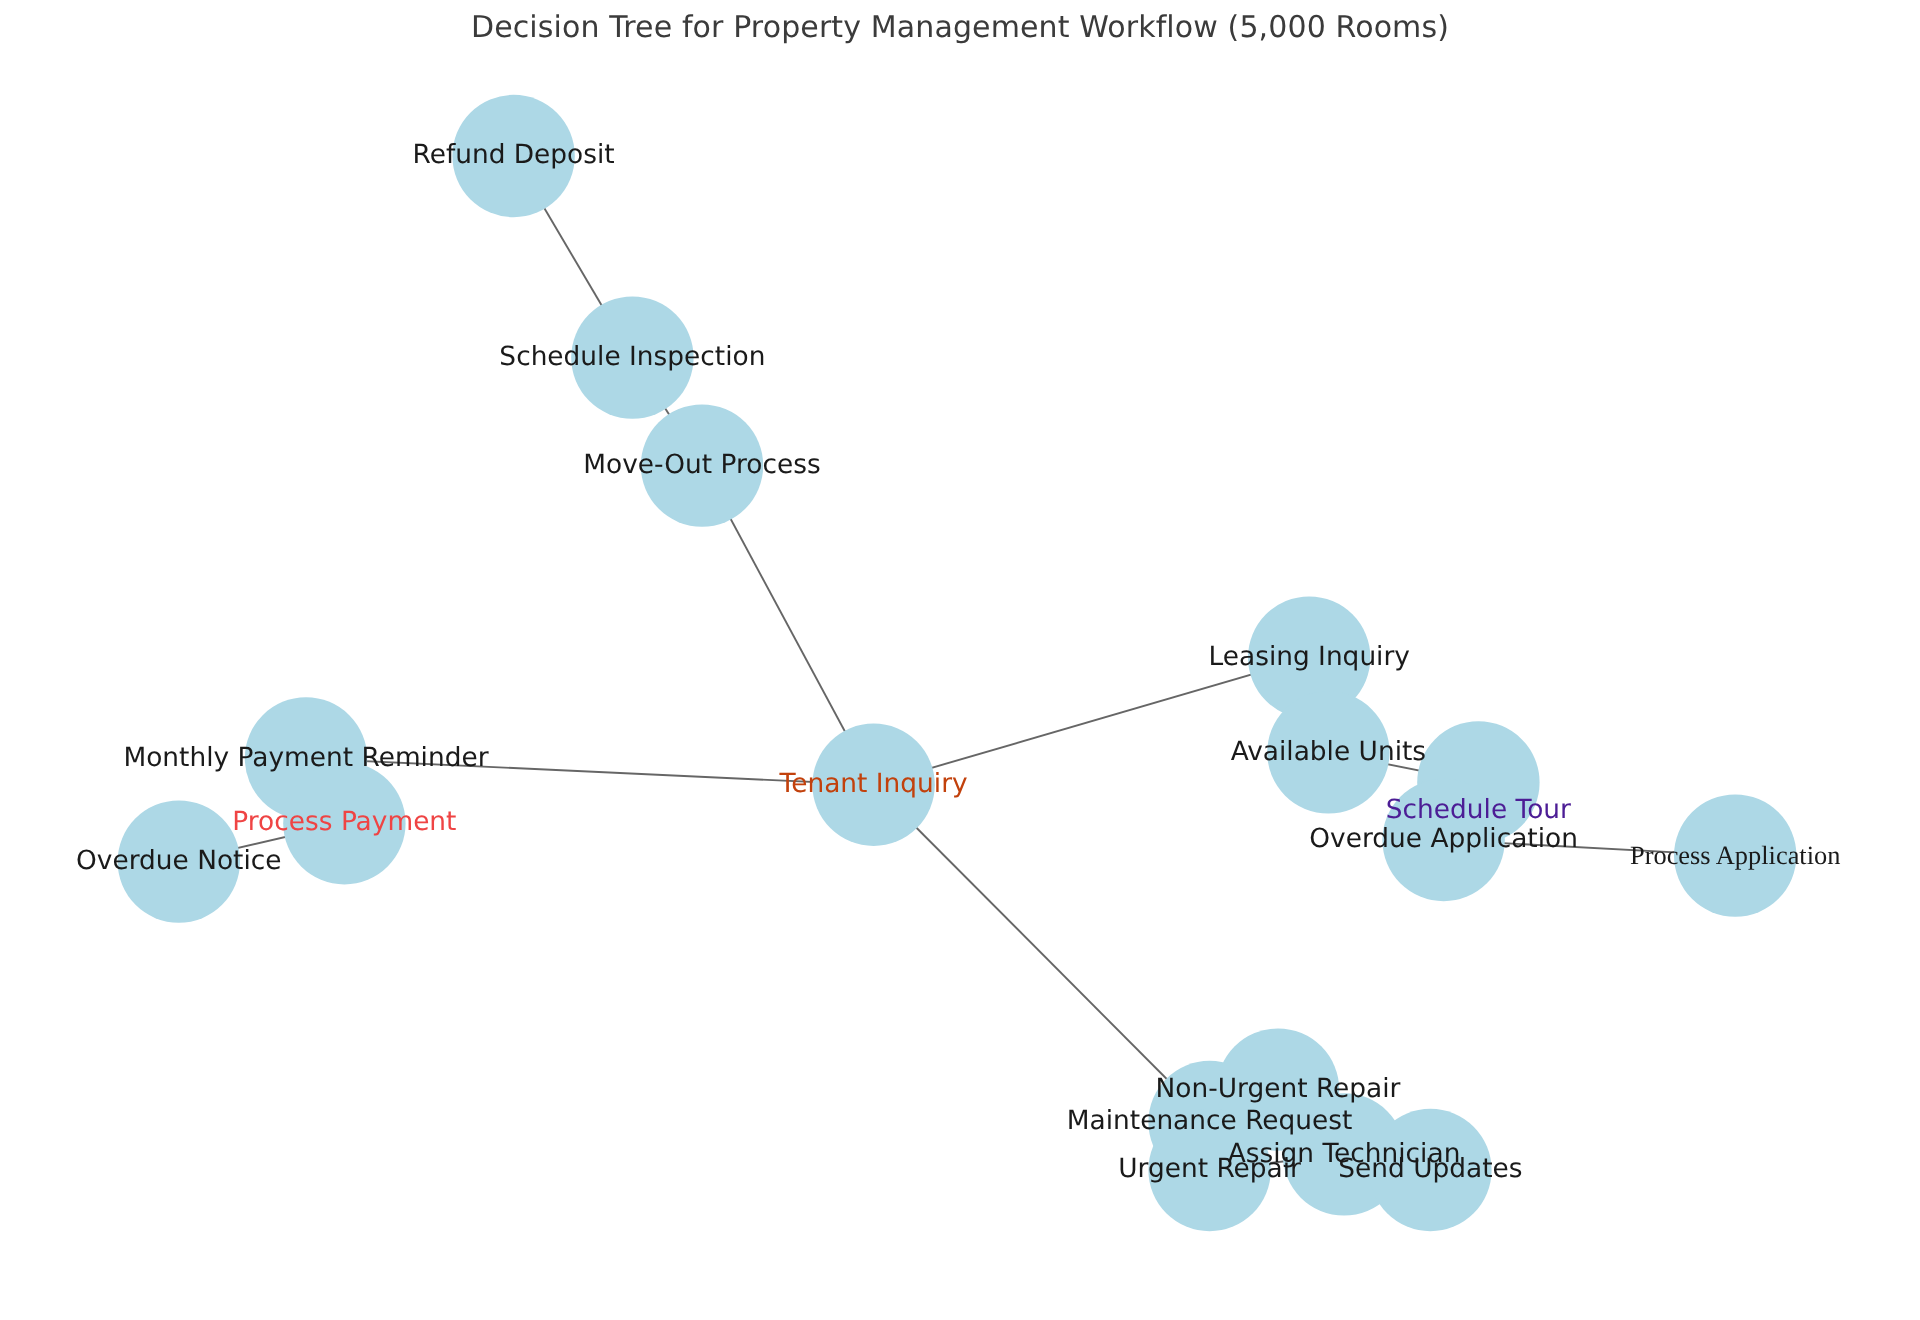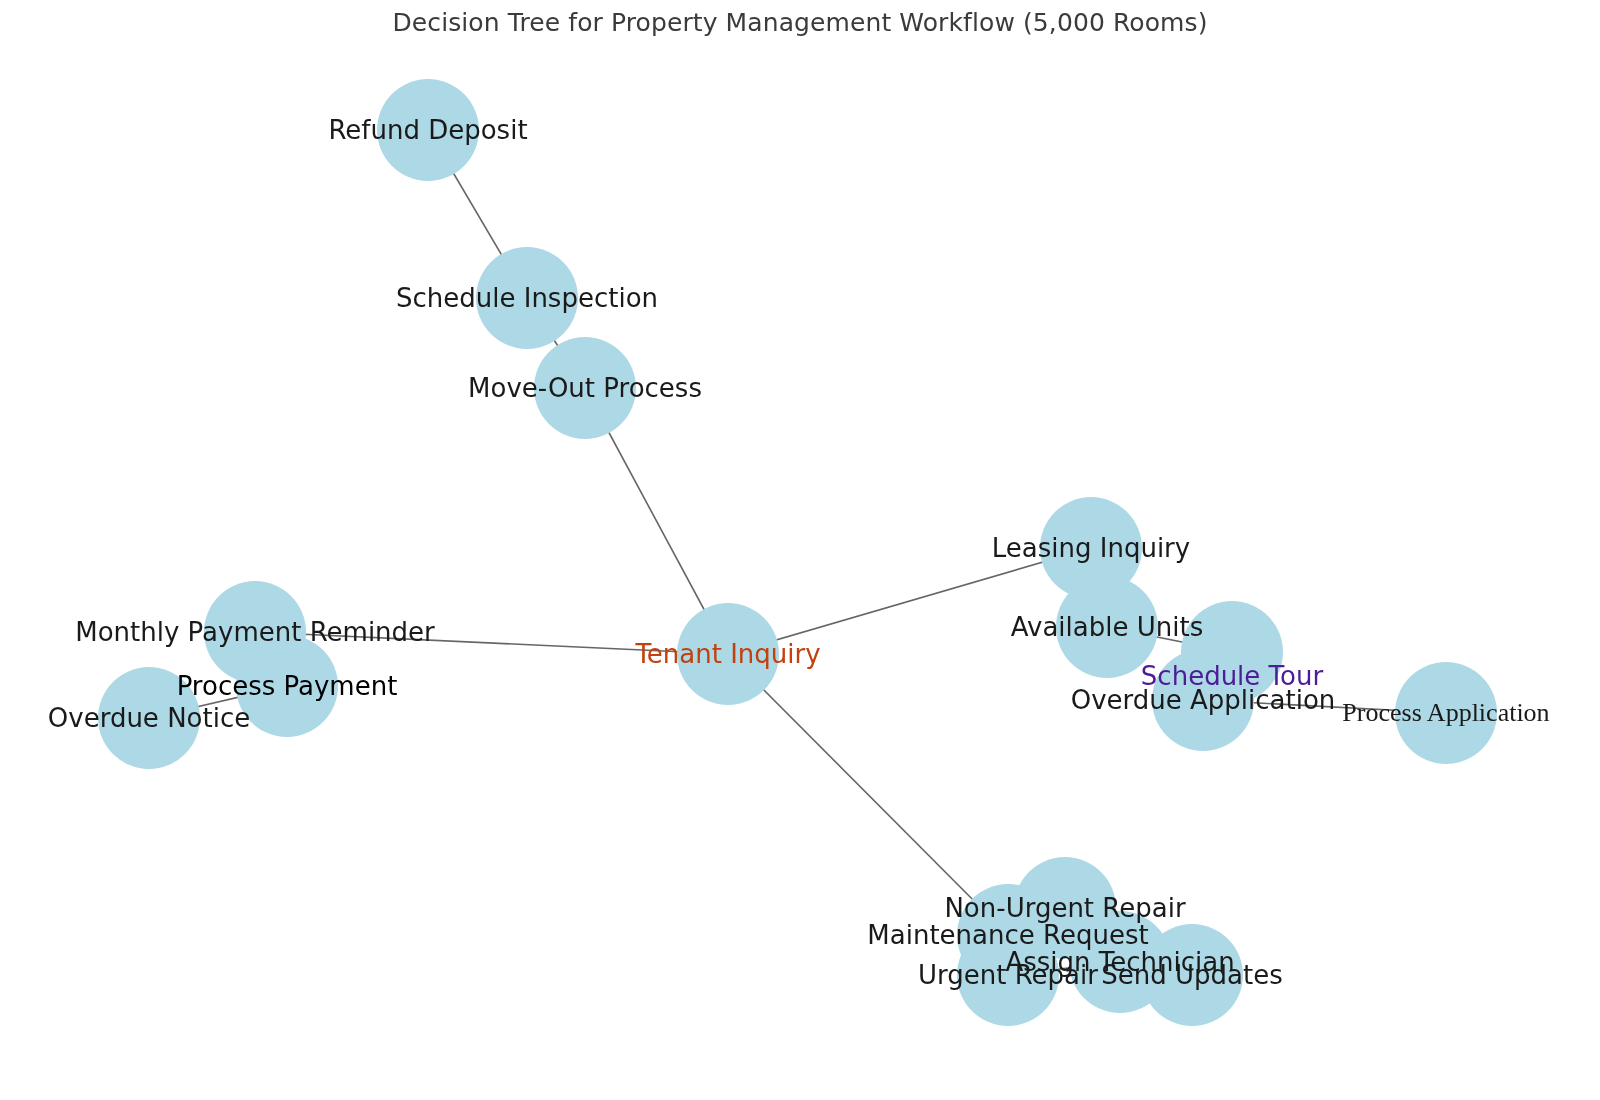--- a/index.html
+++ b/index.html
@@ -31,21 +31,21 @@
   }
   #graph-svg {
     position: absolute;
     left: 0;
     top: 0;
     width: 1600px;
     height: 1100px;
   }
   .node-label {
     position: absolute;
-    font-size: 26px;
+    font-size: 22px;
     color: #1a1a1a;
     font-family: "DejaVu Sans", sans-serif;
     white-space: nowrap;
     transform: translate(-50%, -50%);
     pointer-events: none;
     line-height: 1;
     text-align: center;
   }
 </style>
 </head>
@@ -94,21 +94,21 @@
         <circle cx="1192" cy="975" r="51" fill="#ADD8E6"></circle>
       </g>
   </svg>
 
   <div id="label-layer">
       <div class="node-label" style="left: 728px; top: 654px; color: #c2410c;">Tenant Inquiry</div>
       <div class="node-label" style="left: 585px; top: 388px; color: rgb(26, 26, 26);">Move-Out Process</div>
       <div class="node-label" style="left: 527px; top: 298px; color: rgb(26, 26, 26);">Schedule Inspection</div>
       <div class="node-label" style="left: 428px; top: 130px; color: rgb(26, 26, 26);">Refund Deposit</div>
       <div class="node-label" style="left: 255px; top: 632px; color: rgb(26, 26, 26);">Monthly Payment Reminder</div>
-      <div class="node-label" style="left: 287px; top: 686px; color: #000000;">Process Payment</div>
+      <div class="node-label" style="left: 287px; top: 686px; color: #ef4444;">Process Payment</div>
       <div class="node-label" style="left: 149px; top: 718px; color: rgb(26, 26, 26);">Overdue Notice</div>
       <div class="node-label" style="left: 1091px; top: 548px; color: rgb(26, 26, 26);">Leasing Inquiry</div>
       <div class="node-label" style="left: 1107px; top: 627px; color: rgb(26, 26, 26);">Available Units</div>
       <div class="node-label" style="left: 1232px; top: 676px; color: #4c1d95;">Schedule Tour</div>
       <div class="node-label" style="left: 1203px; top: 700px; color: rgb(26, 26, 26);">Overdue Application</div>
       <div class="node-label" style="left: 1446px; top: 713px; color: rgb(26, 26, 26); font-family: Liberation Serif, serif;">Process Application</div>
       <div class="node-label" style="left: 1008px; top: 935px; color: rgb(26, 26, 26);">Maintenance Request</div>
       <div class="node-label" style="left: 1065px; top: 908px; color: rgb(26, 26, 26);">Non-Urgent Repair</div>
       <div class="node-label" style="left: 1008px; top: 975px; color: rgb(26, 26, 26);">Urgent Repair</div>
       <div class="node-label" style="left: 1120px; top: 962px; color: rgb(26, 26, 26);">Assign Technician</div>

